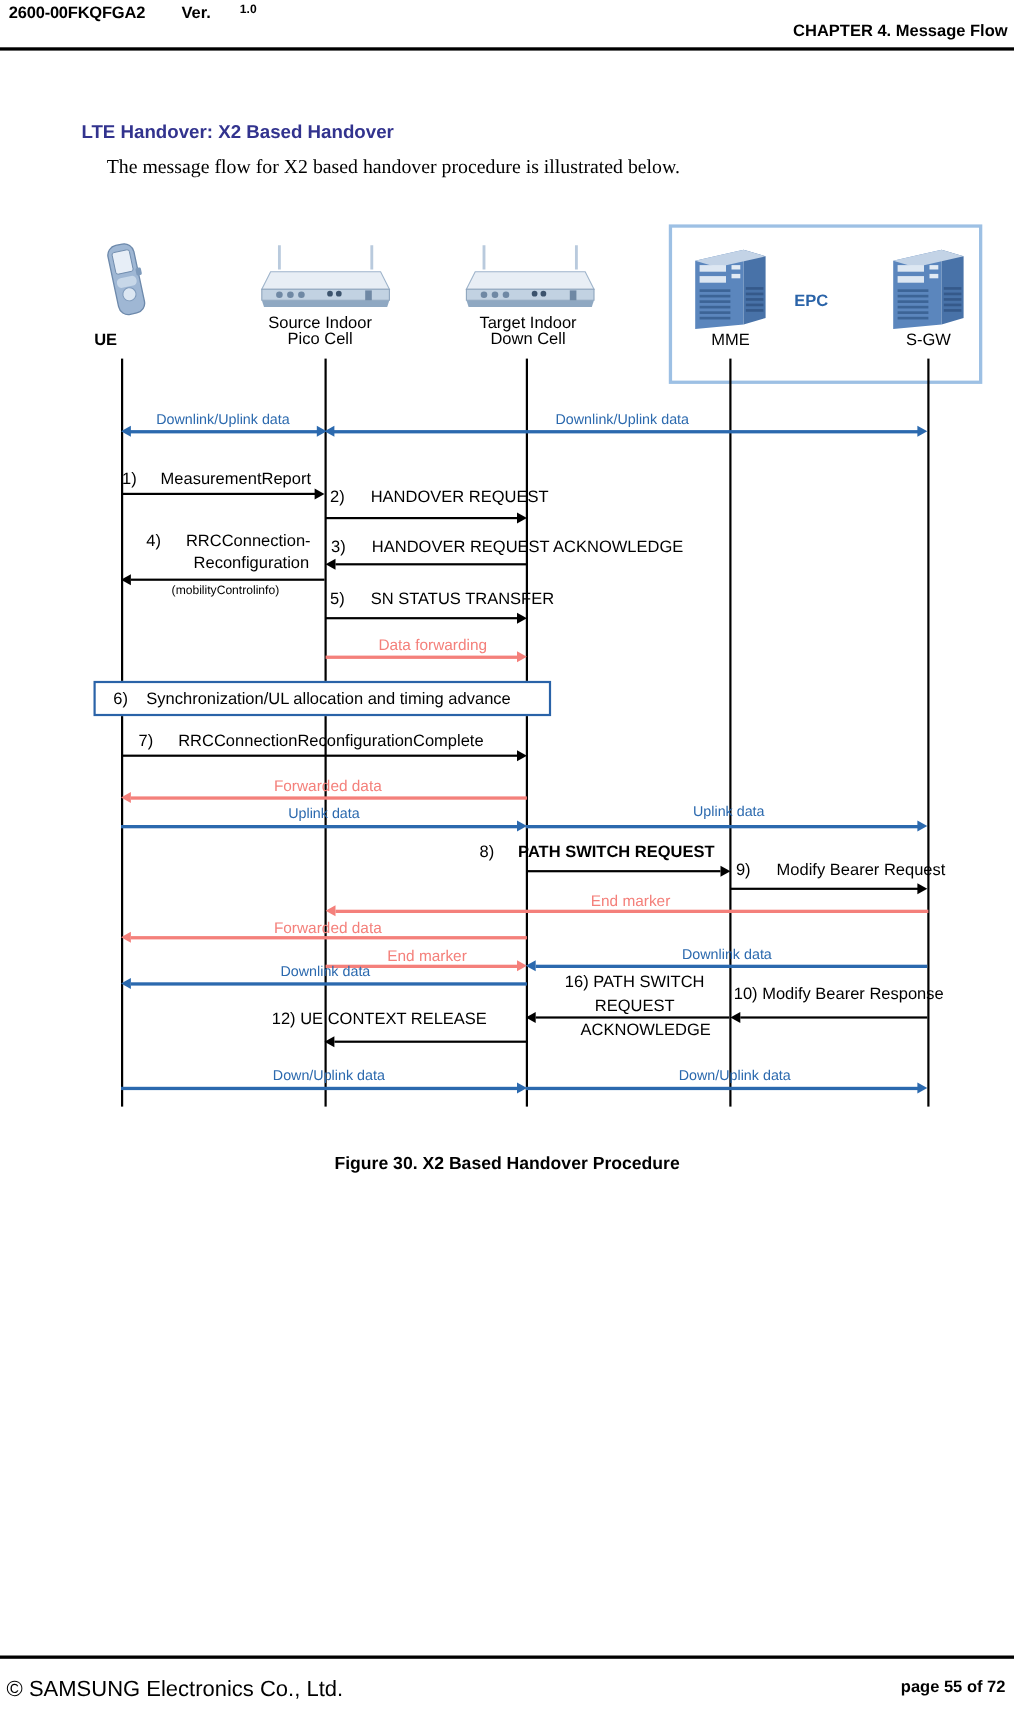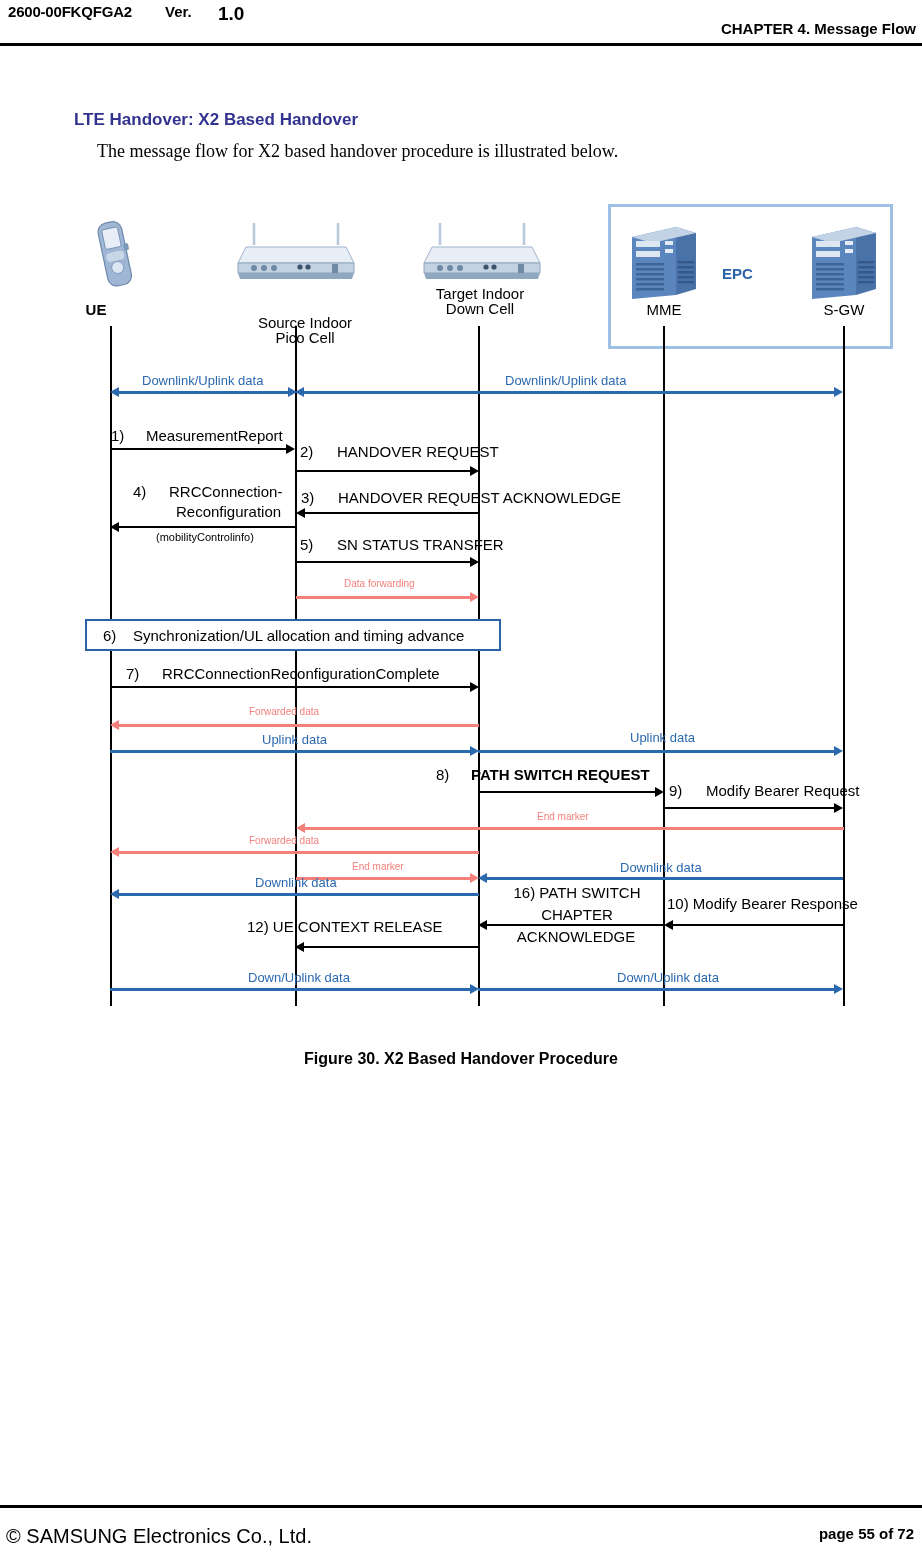--- a/index.html
+++ b/index.html
@@ -5,21 +5,21 @@
   html,body{margin:0;padding:0;}
   body{
     width:922px;height:1559px;background:#ffffff;
     font-family:"Liberation Sans", sans-serif;
     position:relative;overflow:hidden;
   }
   
   #doc-header{position:absolute;left:0;top:0;width:922px;height:45px;}
   #hdr-docid{position:absolute;left:8px;top:3px;font-size:15px;font-weight:bold;color:#000;letter-spacing:-.2px;}
   #hdr-ver{position:absolute;left:165px;top:3px;font-size:15px;font-weight:bold;color:#000;}
-  #hdr-verno{position:absolute;left:218px;top:3px;font-size:19px;font-weight:bold;color:#000;}
+  #hdr-verno{position:absolute;left:218px;top:3px;font-size:11px;font-weight:bold;color:#000;}
   #hdr-chapter{position:absolute;right:6px;top:20px;font-size:15px;font-weight:bold;color:#000;}
   #hdr-rule{position:absolute;left:0;top:43px;width:922px;height:3px;background:#000;}
 
   
   #section-title{position:absolute;left:74px;top:110px;font-size:17px;font-weight:bold;color:#32338e;}
   #intro-text{position:absolute;left:74px;top:141px;font-size:18px;color:#000;
               font-family:"Liberation Serif", serif;margin-left:23px;}
 
   
   #figure{position:absolute;left:0;top:195px;width:922px;height:820px;}
@@ -42,21 +42,21 @@
   .ah{position:absolute;width:0;height:0;}
   .ah.r.blue{border-left:9px solid #2b69ae;border-top:5px solid transparent;border-bottom:5px solid transparent;}
   .ah.l.blue{border-right:9px solid #2b69ae;border-top:5px solid transparent;border-bottom:5px solid transparent;}
   .ah.r.red{border-left:9px solid #f4807b;border-top:5px solid transparent;border-bottom:5px solid transparent;}
   .ah.l.red{border-right:9px solid #f4807b;border-top:5px solid transparent;border-bottom:5px solid transparent;}
   .ah.r.black{border-left:9px solid #000;border-top:5px solid transparent;border-bottom:5px solid transparent;}
   .ah.l.black{border-right:9px solid #000;border-top:5px solid transparent;border-bottom:5px solid transparent;}
 
   .mlabel{position:absolute;font-size:14px;white-space:nowrap;}
   .mlabel.blue{color:#2b69ae;font-size:13px;}
-  .mlabel.red{color:#f4807b;font-size:10px;}
+  .mlabel.red{color:#f4807b;font-size:14px;}
   .mlabel.black{color:#000;font-size:15px;}
   .mlabel.small{font-size:11px;color:#000;}
   .mlabel.wrap{white-space:normal;text-align:center;line-height:19px;}
 
   .syncbox{position:absolute;left:85px;top:424px;width:416px;height:32px;
            border:2px solid #2a63a8;box-sizing:border-box;background:#fff;}
   .syncbox .t{position:absolute;left:16px;top:6px;font-size:15px;color:#000;}
   .syncbox .n{position:absolute;left:16px;top:6px;font-size:15px;color:#000;}
 
   
@@ -114,21 +114,21 @@
       <path d="M6 44 L122 44 L122 54 L6 54 Z" fill="#c2d2e2" stroke="#8ea5bd" stroke-width="1"></path>
       <path d="M6 54 L122 54 L120 60 L8 60 Z" fill="#8fa8c2"></path>
       <circle cx="22" cy="49" r="3" fill="#6f88a4"></circle>
         <circle cx="32" cy="49" r="3" fill="#6f88a4"></circle>
       <circle cx="42" cy="49" r="3" fill="#6f88a4"></circle>
       <circle cx="68" cy="48" r="2.6" fill="#3c536d"></circle>
         <circle cx="76" cy="48" r="2.6" fill="#3c536d"></circle>
       <rect x="100" y="45" width="6" height="9" fill="#6f88a4"></rect>
     </svg>
   </div>
-  <div class="node" style="left:235px;top:91px;width:140px;margin-top:29px;">
+  <div class="node" style="left:221px;top:91px;width:140px;">
     <div class="nlabel">Source Indoor
 Pico Cell</div>
   </div>
 
   <div class="icon-wrap" style="left:418px;top:24px;">
     <svg width="128" height="66" viewBox="0 0 128 66">
       <line x1="22" y1="4" x2="22" y2="26" stroke="#b9cadd" stroke-width="2.6"></line>
       <line x1="106" y1="4" x2="106" y2="26" stroke="#b9cadd" stroke-width="2.6"></line>
       <path d="M14 28 L114 28 L122 44 L6 44 Z" fill="#e8eef5" stroke="#9fb4cb" stroke-width="1"></path>
       <path d="M6 44 L122 44 L122 54 L6 54 Z" fill="#c2d2e2" stroke="#8ea5bd" stroke-width="1"></path>
@@ -299,22 +299,22 @@
 
   <div class="mlabel blue" style="left:620px;top:665px;">Downlink data</div>
   <div class="arrow blue" style="left:487px;top:682px;width:356px;"></div>
   <div class="ah l blue" style="left:478px;top:678px;"></div>
 
   <div class="mlabel blue" style="left:255px;top:680px;">Downlink data</div>
   <div class="arrow blue" style="left:119px;top:698px;width:360px;"></div>
   <div class="ah l blue" style="left:110px;top:694px;"></div>
 
   <div class="mlabel black wrap" style="left:493px;top:688px;width:168px;">16) PATH SWITCH</div>
-  <div class="mlabel black wrap" style="left:493px;top:710px;width:168px;">CHAPTER</div>
-  <div class="mlabel black wrap" style="left:492px;top:732px;width:168px;">ACKNOWLEDGE</div>
+  <div class="mlabel black wrap" style="left:493px;top:710px;width:168px;">REQUEST</div>
+  <div class="mlabel black wrap" style="left:503px;top:732px;width:168px;">ACKNOWLEDGE</div>
   <div class="arrow black" style="left:487px;top:729px;width:176px;"></div>
   <div class="ah l black" style="left:478px;top:725px;"></div>
 
   <div class="mlabel black" style="left:667px;top:700px;">10) Modify Bearer Response</div>
   <div class="arrow black" style="left:673px;top:729px;width:170px;"></div>
   <div class="ah l black" style="left:664px;top:725px;"></div>
 
   <div class="mlabel black" style="left:247px;top:723px;">12) UE CONTEXT RELEASE</div>
   <div class="arrow black" style="left:304px;top:751px;width:175px;"></div>
   <div class="ah l black" style="left:295px;top:747px;"></div>

